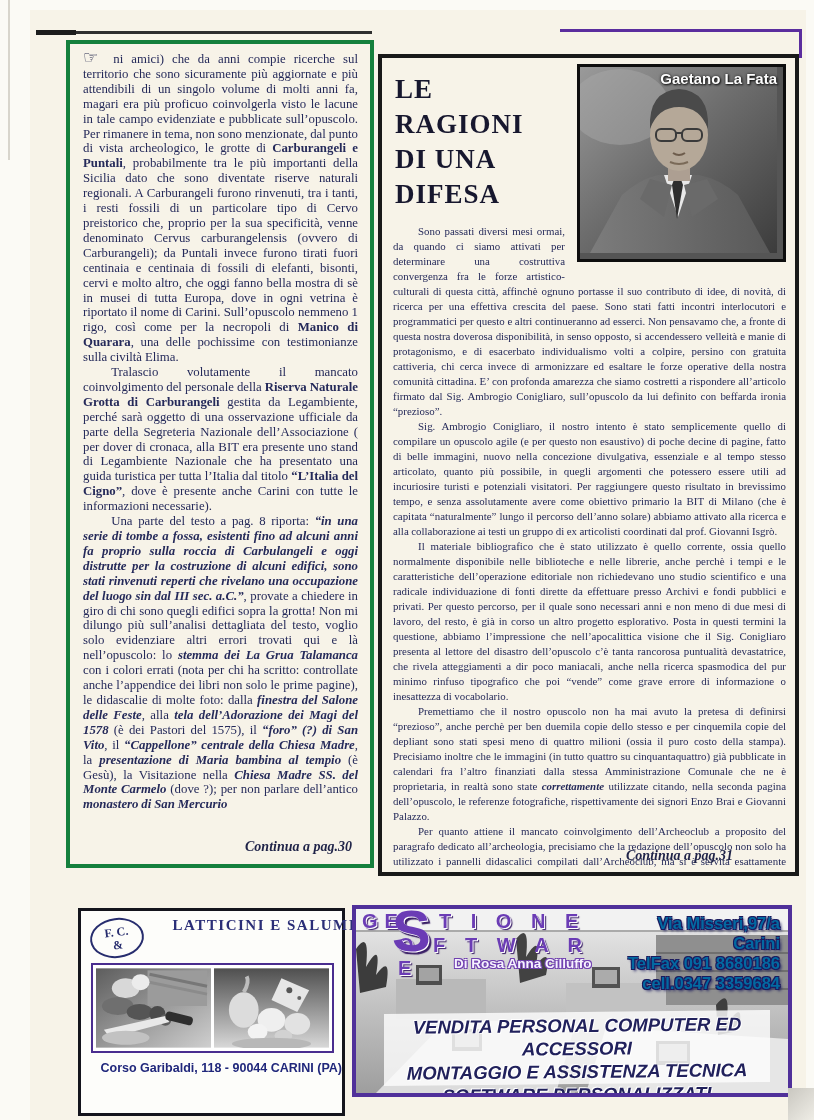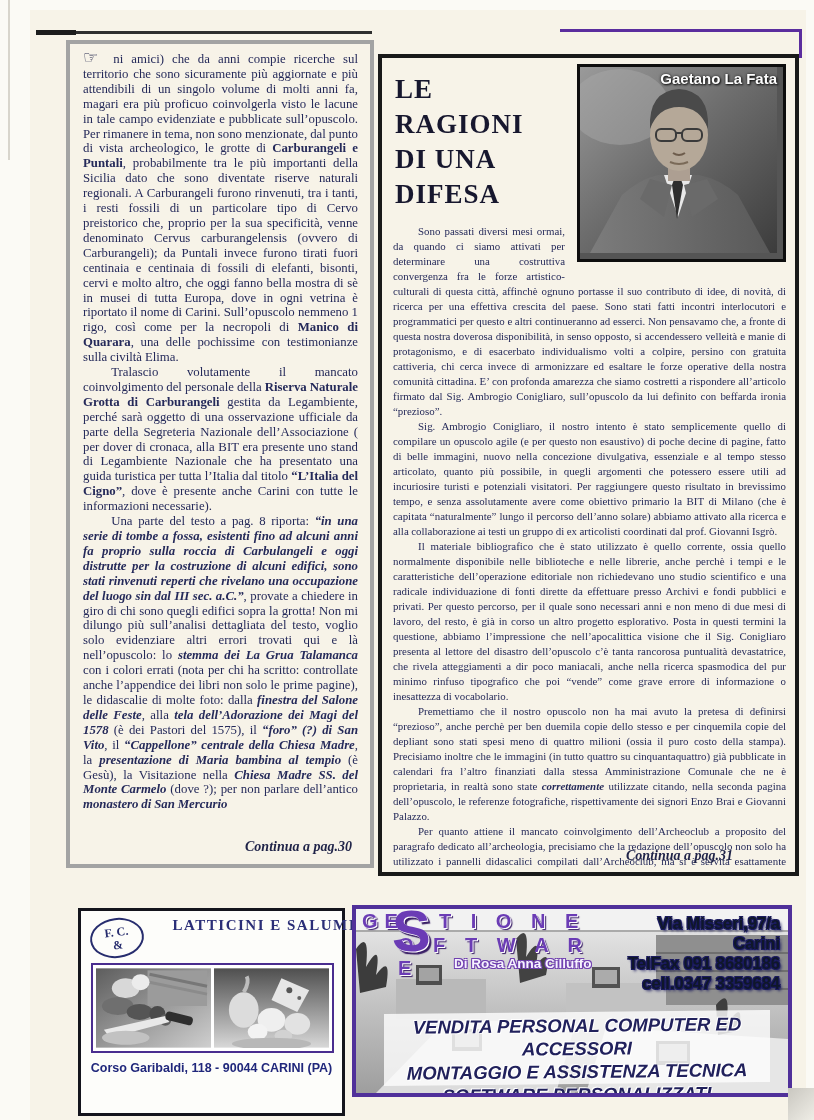--- a/index.html
+++ b/index.html
@@ -9,21 +9,21 @@
   .edge-shadow-left{position:absolute;left:8px;top:0;width:2px;height:160px;background:#d8d5cc;}
   .scan-wedge{position:absolute;left:788px;top:1088px;width:26px;height:32px;
               background:linear-gradient(135deg,#c9c7c0,#efede6);}
   .topline-left{position:absolute;left:36px;top:31px;width:336px;height:3px;background:#2e2e2e;}
   .topline-left:before{content:"";position:absolute;left:0;top:-1px;width:40px;height:5px;background:#1c1c1c;}
   .topline-right{position:absolute;left:560px;top:29px;width:239px;height:26px;
                  border-top:3px solid #5b2d9e;border-right:3px solid #5b2d9e;}
 
   
   .left-box{position:absolute;left:66px;top:40px;width:308px;height:828px;box-sizing:border-box;
-            border:4px solid #a3a3a3;padding:7px 12px 6px 13px;overflow:hidden;background:#f7f3e8;}
+            border:4px solid #15803d;padding:7px 12px 6px 13px;overflow:hidden;background:#f7f3e8;}
   .left-body p{margin:0;text-align:justify;font-size:12.8px;line-height:14.9px;color:#252a5a;
                word-spacing:-0.3px;hyphens:auto;-webkit-hyphens:auto;}
   .left-body p + p{text-indent:2.2em;}
   .sg-b{font-weight:700;}
   .sg-i{font-style:italic;margin-top:13px;}
   .sg-m{font-size:17px;padding-right:15px;color:#1f2348;}
   .continua{font-weight:700;font-style:italic;font-size:14px;color:#1f2348;}
   .left-continua{position:absolute;right:18px;bottom:9px;}
 
   
@@ -47,21 +47,21 @@
            border:3px solid #14141c;background:#fdfdfa;}
   .fc-oval{position:absolute;left:9px;top:7px;width:54px;height:40px;border:2px solid #272d6e;
            border-radius:50%;transform:rotate(-7deg);text-align:center;color:#272d6e;
            font-weight:700;font-size:12px;line-height:13px;padding-top:6px;box-sizing:border-box;}
   .ad-left-title{position:absolute;left:81px;top:6px;width:194px;text-align:right;color:#2b2e77;
                  font-family:Liberation Serif, serif;}
   .ad-left-title .t1{font-size:15px;letter-spacing:1.5px;font-weight:600;}
   .ad-left-title .t2{font-size:15.5px;letter-spacing:0.3px;font-weight:600;}
   .ad-left-photos{position:absolute;left:10px;top:52px;width:243px;height:90px;border:2px solid #4a2d8f;
                   background:#fff;display:flex;gap:3px;padding:3px;box-sizing:border-box;}
-  .ad-left-address{position:absolute;left:0;top:150px;width:100%;text-align:center;
+  .ad-left-address{position:absolute;left:0;top:150px;width:100%;text-align:right;
                    font-family:"Liberation Sans",sans-serif;font-weight:700;font-size:12.5px;color:#20277b;}
   .ad-left-phone{position:absolute;left:0;top:169px;width:100%;text-align:center;
                  font-family:"Liberation Sans",sans-serif;font-weight:700;font-size:13px;
                  letter-spacing:1px;color:#20277b;}
 
   
   .ad-right{position:absolute;left:352px;top:905px;width:440px;height:192px;box-sizing:border-box;
             border:4px solid #50309a;overflow:hidden;background:#cfcfcf;}
   .office-bg{position:absolute;left:0;top:0;}
   .gs-brand{position:absolute;left:6px;top:1px;width:230px;height:70px;
@@ -81,21 +81,21 @@
                       border:3px solid #151515;transform:rotate(45deg);}
   .gs-diamond .tri-l{position:absolute;left:0;top:24px;width:0;height:0;
                      border-top:7px solid transparent;border-bottom:7px solid transparent;border-right:11px solid #111;}
   .gs-diamond .tri-r{position:absolute;right:0;top:24px;width:0;height:0;
                      border-top:7px solid transparent;border-bottom:7px solid transparent;border-left:11px solid #111;}
   .gs-diamond .gs-text{position:absolute;left:0;top:22px;width:100%;text-align:center;
                        font-family:"Liberation Serif",serif;font-style:italic;font-weight:700;
                        font-size:15px;color:#141414;}
   .gs-contact{position:absolute;right:8px;top:4px;text-align:right;
               font-family:"Liberation Sans",sans-serif;font-weight:700;font-size:16.5px;line-height:20px;
-              color:#0f172a;
+              color:#0369a1;
               text-shadow:1px 1px 0 #1a1a5e,-1px -1px 0 #1a1a5e,1px -1px 0 #1a1a5e,-1px 1px 0 #1a1a5e,2px 2px 3px #1a1a5e;}
   .gs-services{position:absolute;left:28px;right:18px;bottom:9px;height:72px;
                background:rgba(253,253,252,0.82);transform:skewY(-0.6deg);
                text-align:center;padding-top:2px;box-sizing:border-box;
                font-family:"Liberation Sans",sans-serif;font-style:italic;font-weight:700;
                font-size:18.5px;line-height:23px;color:#21215c;
                text-shadow:1px 1px 0 #fff,-1px -1px 0 #fff;}
 </style>
 </head>
 <body>

